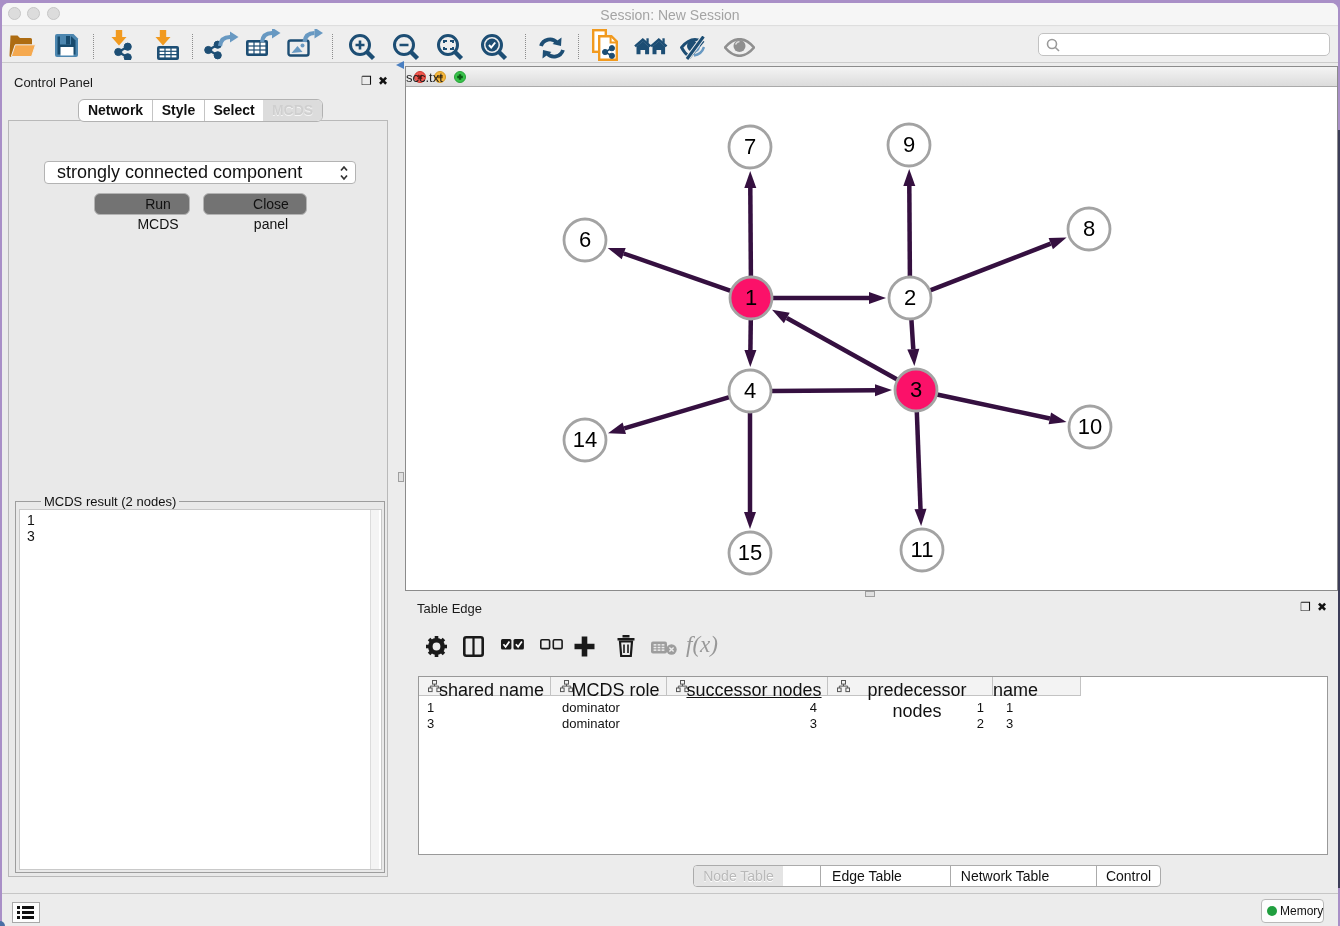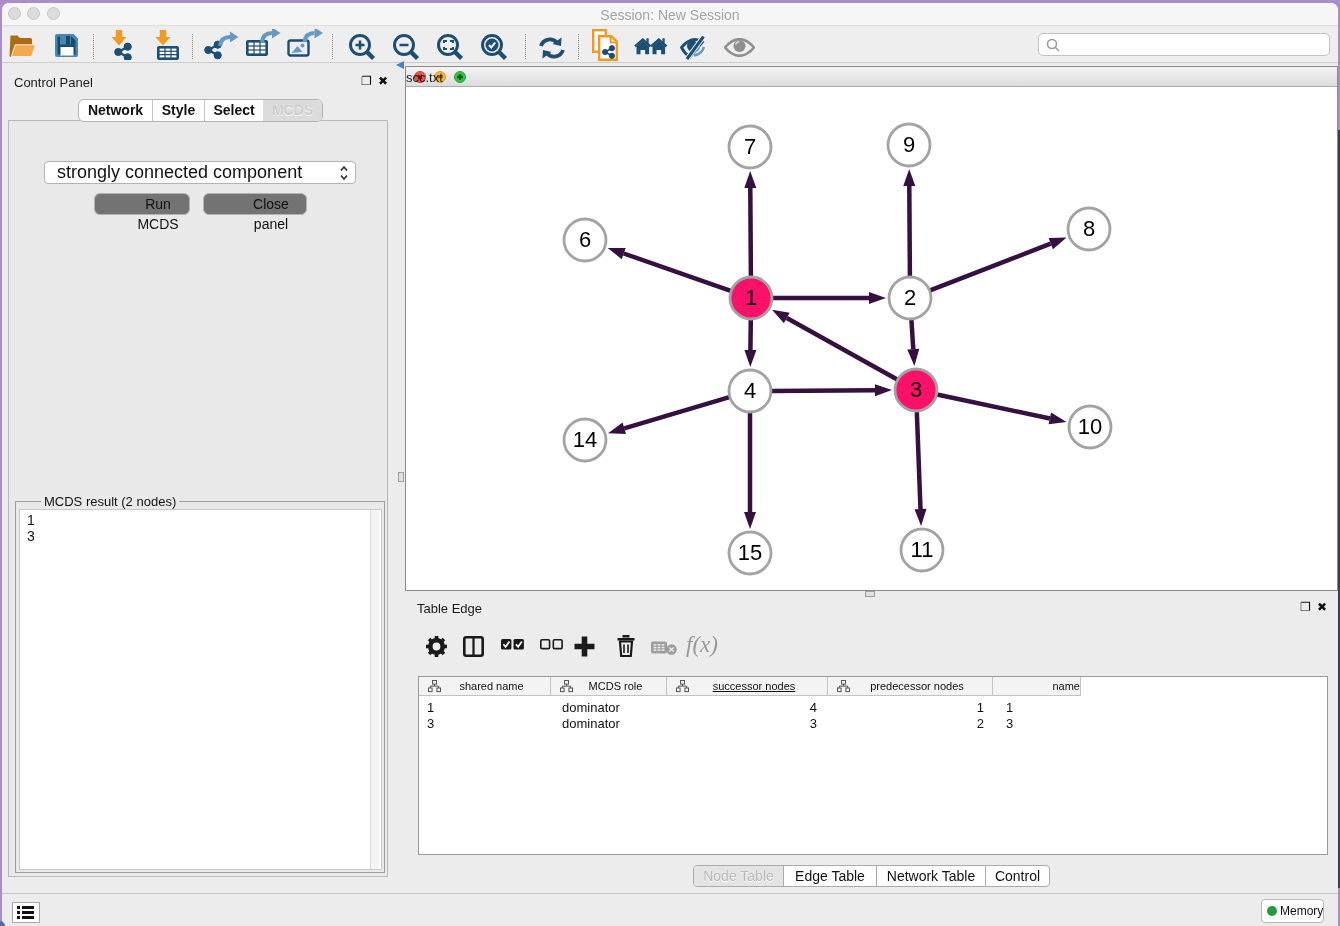--- a/index.html
+++ b/index.html
@@ -48,21 +48,21 @@
 .net-titlebar { position:absolute; left:0; top:0; width:100%; height:20px;
   background:linear-gradient(#f4f4f4,#dcdcdc); border-bottom:1px solid #aaaaaa; }
 .net-title { position:absolute; top:3px; width:100%; font-size:13px; color:#222; }
 .mac { position:absolute; top:4px; width:12px; height:12px; border-radius:50%; }
 .net-canvas { position:absolute; left:0; top:21px; width:931px; height:502px; background:#fff; }
 .tpanel { position:absolute; left:390px; top:588px; width:946px; height:302px; background:#ececec; }
 .tp-title { position:absolute; left:25px; top:10px; font-size:13px; color:#1a1a1a; }
 .ttable { position:absolute; left:26px; top:85px; width:910px; height:179px;
   background:#fff; border:1px solid #999; font-size:13px; color:#111; }
 .thead { position:absolute; top:0; height:19px; background:#f3f3f3;
-  border-right:1px solid #c3c3c3; border-bottom:1px solid #c3c3c3; font-size:11px; }
+  border-right:1px solid #c3c3c3; border-bottom:1px solid #c3c3c3; font-size:18px; }
 .trow { position:absolute; font-size:13px; color:#111; }
 .btab2 { height:100%; font-size:14px; color:#111; text-align:center; line-height:20px; }
 .btab2.sel { background:#e4e4e4; color:#b9b9b9; text-shadow:0 1px 0 #fff; }
 .statusbar { position:absolute; left:0; top:890px; width:100%; height:33px;
   background:#ececec; border-top:1px solid #c6c6c6; }
 .memory { position:absolute; right:14px; top:5px; width:63px; height:24px; background:#fdfdfd;
   border:1px solid #b9b9b9; border-radius:4px; font-size:12px; color:#111; line-height:22px;
   padding-left:18px; }
 .memory .dot { position:absolute; left:5px; top:6px; width:10px; height:10px;
   border-radius:50%; background:#1f9e3e; }
@@ -401,34 +401,34 @@
 <div class="thead" style="left:409px;width:165px;">
           <svg width="13" height="13" viewBox="0 0 13 13" style="position:absolute;left:9px;top:3px">
             <rect x="4.5" y="0.5" width="4" height="3.6" fill="none" stroke="#555" stroke-width="1"></rect>
             <rect x="0.5" y="8" width="3.6" height="3.6" fill="none" stroke="#555" stroke-width="1"></rect>
             <rect x="8.9" y="8" width="3.6" height="3.6" fill="none" stroke="#555" stroke-width="1"></rect>
             <path d="M6.5 4.1v2M2.3 8V6.1h8.4V8" fill="none" stroke="#555" stroke-width="1"></path>
           </svg>
           <div style="position:absolute;left:14px;right:0;top:3px;text-align:center;">predecessor nodes</div>
         </div>
 <div class="thead" style="left:574px;width:88px;">
-          <div style="position:absolute;left:0;right:0;top:3px;text-align:right;">name</div>
+          <div style="position:absolute;left:0;right:0;top:3px;text-align:left;">name</div>
         </div>
 <div class="trow" style="left:8px;top:23px;">1</div>
 <div class="trow" style="left:143px;top:23px;">dominator</div>
 <div class="trow" style="left:248px;top:23px;width:150px;text-align:right;">4</div>
 <div class="trow" style="left:415px;top:23px;width:150px;text-align:right;">1</div>
 <div class="trow" style="left:587px;top:23px;">1</div>
 <div class="trow" style="left:8px;top:39px;">3</div>
 <div class="trow" style="left:143px;top:39px;">dominator</div>
 <div class="trow" style="left:248px;top:39px;width:150px;text-align:right;">3</div>
 <div class="trow" style="left:415px;top:39px;width:150px;text-align:right;">2</div>
 <div class="trow" style="left:587px;top:39px;">3</div>
     </div>
-    <div style="position:absolute;left:301px;top:274px;height:22px;display:flex;border:1px solid #ababab;border-radius:4px;overflow:hidden;background:#fff;">
+    <div style="position:absolute;left:301px;top:274px;height:22px;display:flex;border:1px solid #ababab;border-radius:4px;overflow:hidden;background:#fff;gap:37px;">
       <div class="btab2 sel" style="width:89px;">Node Table</div>
       <div class="btab2" style="width:93px;border-left:1px solid #ababab;">Edge Table</div>
       <div class="btab2" style="width:109px;border-left:1px solid #ababab;">Network Table</div>
       <div class="btab2" style="width:64px;border-left:1px solid #ababab;">Control</div>
     </div>
   </div>
   <div class="statusbar">
     <div class="listbtn">
         <svg width="18" height="15" viewBox="0 0 18 15" style="position:absolute;left:4px;top:2px">
       <rect x="0" y="1" width="3" height="3" fill="#111"></rect>

